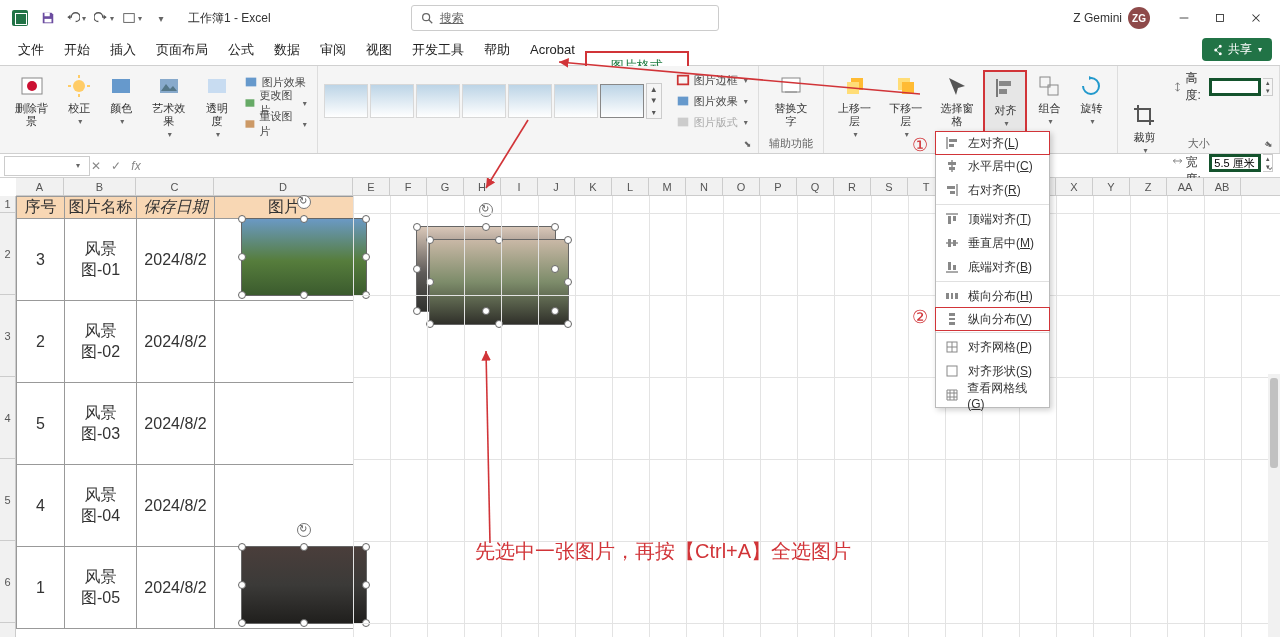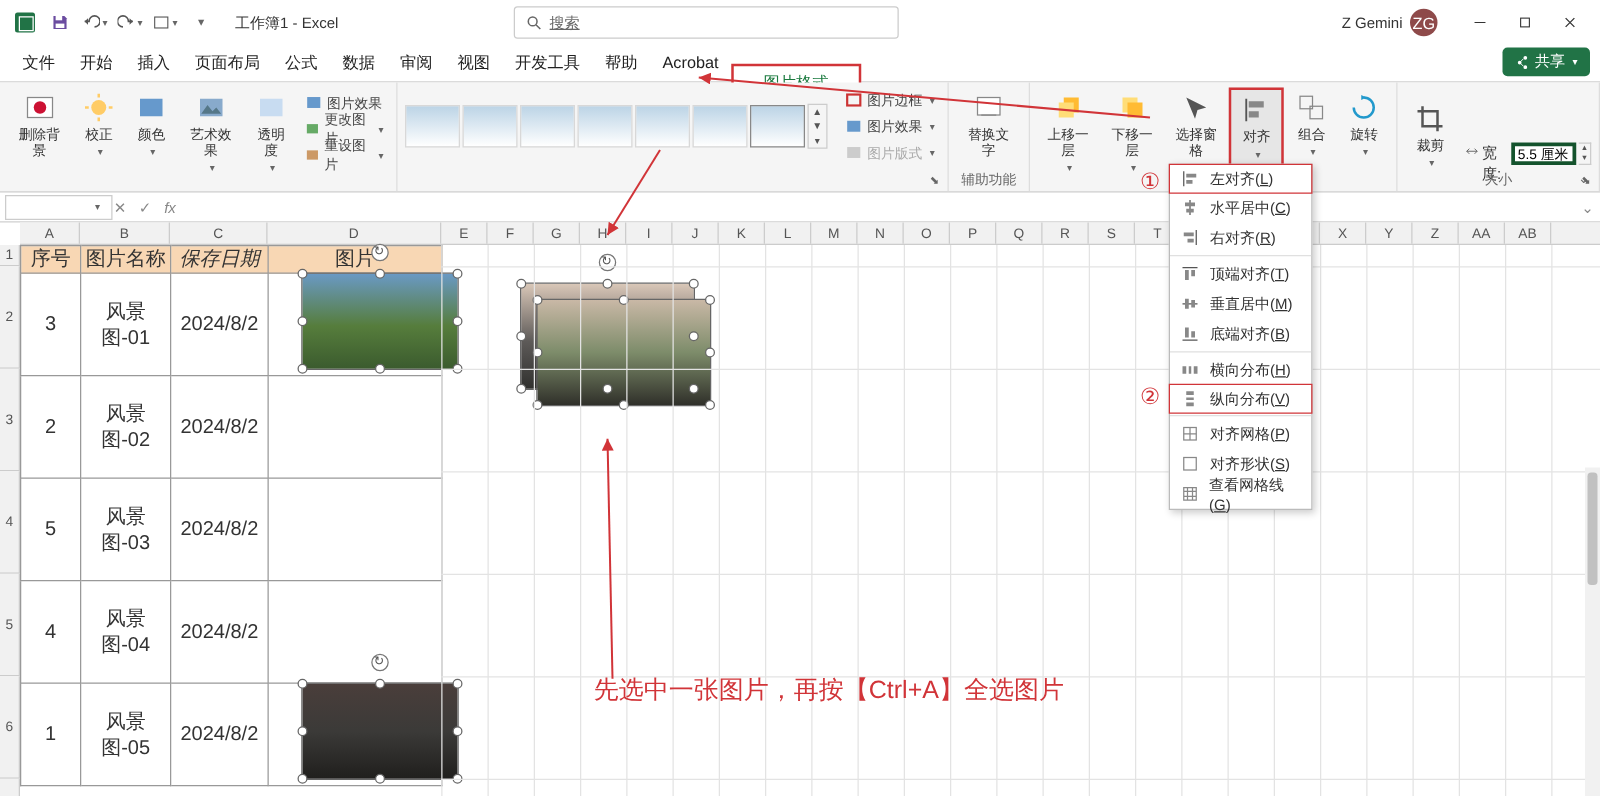--- a/index.html
+++ b/index.html
@@ -7,21 +7,21 @@
   
   .titlebar { height:36px; background:#fff; display:flex; align-items:center; padding:0 6px; }
   .titlebar .btn { width:28px; height:28px; display:flex; align-items:center; justify-content:center; cursor:pointer; border-radius:3px;}
   .autosave-icon { width:16px;height:16px; background:#217346;border-radius:2px; position:relative;}
   .autosave-icon::after{content:"";position:absolute;left:3px;top:3px;width:10px;height:10px;border:1px solid #fff;}
   .save-icon svg, .btn svg { width:14px; height:14px; }
   .title-text { margin-left:14px; font-size:12px; color:#333; }
   .searchbox { margin-left:140px; width:308px; height:26px; border:1px solid #ccc; border-radius:3px; display:flex; align-items:center; padding:0 8px; color:#666; background:#fff;text-decoration:underline;}
   .searchbox svg { width:14px;height:14px; margin-right:6px; fill:#666;}
   .user { margin-left:auto; display:flex; align-items:center; gap:6px; font-size:12px;}
-  .avatar { width:22px;height:22px;border-radius:50%; background:#8e4a4a; color:#fff; display:flex;align-items:center;justify-content:center;font-size:13px;}
+  .avatar { width:22px;height:22px;border-radius:50%; background:#8e4a4a; color:#fff; display:flex;align-items:center;justify-content:center;font-size:10px;font-weight:bold;}
   .win-controls { display:flex; margin-left:16px;}
   .win-controls .btn { width:36px; height:28px;}
   
   .tabs { height:30px; background:#fff; display:flex; align-items:flex-end; padding:0 8px; border-bottom:1px solid #d0d0d0; position:relative;}
   .tab { padding:0 10px; height:30px; line-height:30px; font-size:13px; cursor:pointer; color:#222;}
   .tab.context { border:2px solid #d13438; color:#1a7a3e; font-weight:500; background:#fff; position:relative; top:16px; padding:0 24px; line-height:26px; height:30px;}
   .tab.context span { border-bottom:2px solid #1a7a3e; padding-bottom:2px;}
   .share-btn { margin-left:auto; background:#217346; color:#fff; padding:3px 10px; border-radius:4px; font-size:12px; display:flex; align-items:center; gap:4px; margin-bottom:4px;}
   
   .ribbon { height:88px; background:#f5f5f5; border-bottom:1px solid #d0d0d0; display:flex; position:relative;}
@@ -385,20 +385,31 @@
       <div class="bigbtn">
           <div class="ico">
             <svg viewBox="0 0 24 24">
               <path d="M6 2v16h16M2 6h16v16" fill="none" stroke="#555" stroke-width="2"></path>
             </svg>
           </div>
           <span>裁剪</span>
           <span class="chev">▾</span>
         </div>
       <div style="display:flex;flex-direction:column;gap:6px;margin-left:6px;">
+        <div style="display:flex;align-items:center;gap:2px;">
+          <svg width="14" height="14" viewBox="0 0 16 16">
+              <path d="M8 2v12M5 5l3-3 3 3M5 11l3 3 3-3" stroke="#555" fill="none"></path>
+            </svg>
+          <span>高度:</span>
+          <input class="size-input" value="" style="">
+          <div class="spinner">
+              <div>▲</div>
+              <div>▼</div>
+            </div>
+        </div>
         <div style="display:flex;align-items:flex-start;gap:2px;margin-top:44px;">
           <svg width="14" height="14" viewBox="0 0 16 16">
               <path d="M2 8h12M5 5 2 8l3 3M11 5l3 3-3 3" stroke="#555" fill="none"></path>
             </svg>
           <span>宽度:</span>
           <input class="size-input" value="5.5 厘米" style="">
           <div class="spinner">
               <div>▲</div>
               <div>▼</div>
             </div>

